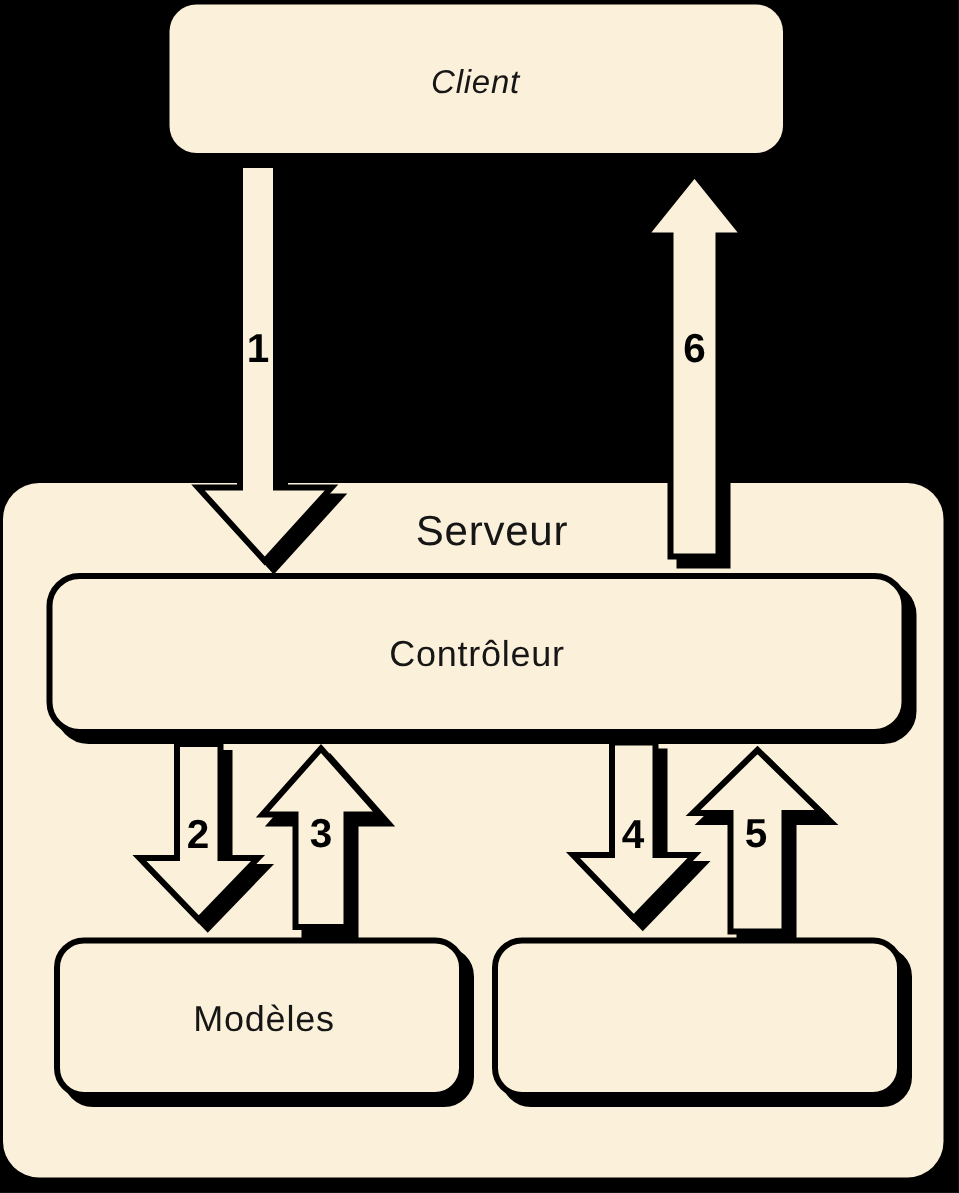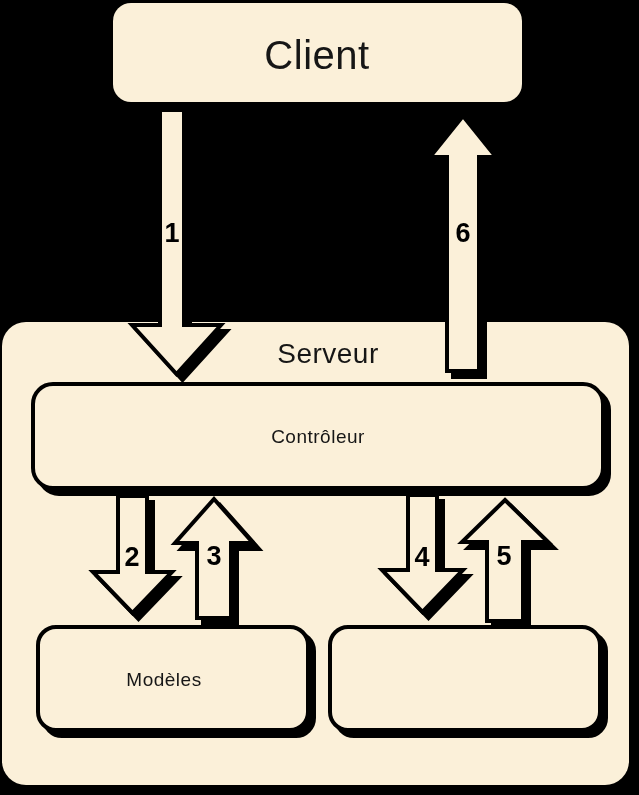--- a/index.html
+++ b/index.html
@@ -20,22 +20,22 @@
   .shape{fill:var(--box-fill);}
   .outlined{stroke:var(--outline);stroke-width:4;stroke-linejoin:miter;}
   .shadowed{filter:drop-shadow(6px 6px 0 var(--outline));}
   .lbl{
     position:absolute;
     transform:translate(-50%,-50%);
     color:var(--text);
     white-space:nowrap;
     letter-spacing:0.5px;
   }
-  .box-lbl{font-size:19px;text-align:right;}
-  .client-lbl{font-size:40px;}
+  .box-lbl{font-size:24px;text-align:right;}
+  .client-lbl{font-size:22px;font-style:italic;}
   .serveur-lbl{font-size:28px;text-align:center;}
   .num-lbl{font-size:27px;font-weight:bold;color:#000;letter-spacing:0;}
 </style>
 </head>
 <body>
 
 <div class="canvas">
 
   <svg width="639" height="795" viewBox="0 0 639 795">
 
@@ -58,21 +58,21 @@
     <polygon class="shape outlined shadowed" points="505,500 548,542 523,542 523,621 487,621 487,542 462,542"></polygon>
 
     <rect class="shape outlined shadowed" x="38" y="627" width="270" height="103" rx="18"></rect>
 
     <rect class="shape outlined shadowed" x="330" y="627" width="270" height="103" rx="18"></rect>
   </svg>
 
   <div class="lbl client-lbl" style="left:317px;top:55px;">Client</div>
   <div class="lbl serveur-lbl" style="left:328px;top:354px;">Serveur</div>
   <div class="lbl box-lbl" style="left:318px;top:437px;">Contrôleur</div>
-  <div class="lbl box-lbl" style="left:164px;top:680px;">Modèles</div>
+  <div class="lbl box-lbl" style="left:176px;top:680px;">Modèles</div>
 
   <div class="lbl num-lbl" style="left:172px;top:233px;">1</div>
   <div class="lbl num-lbl" style="left:132px;top:557px;">2</div>
   <div class="lbl num-lbl" style="left:214px;top:556px;">3</div>
   <div class="lbl num-lbl" style="left:422px;top:557px;">4</div>
   <div class="lbl num-lbl" style="left:504px;top:556px;">5</div>
   <div class="lbl num-lbl" style="left:463px;top:233px;">6</div>
 
 </div>
 

